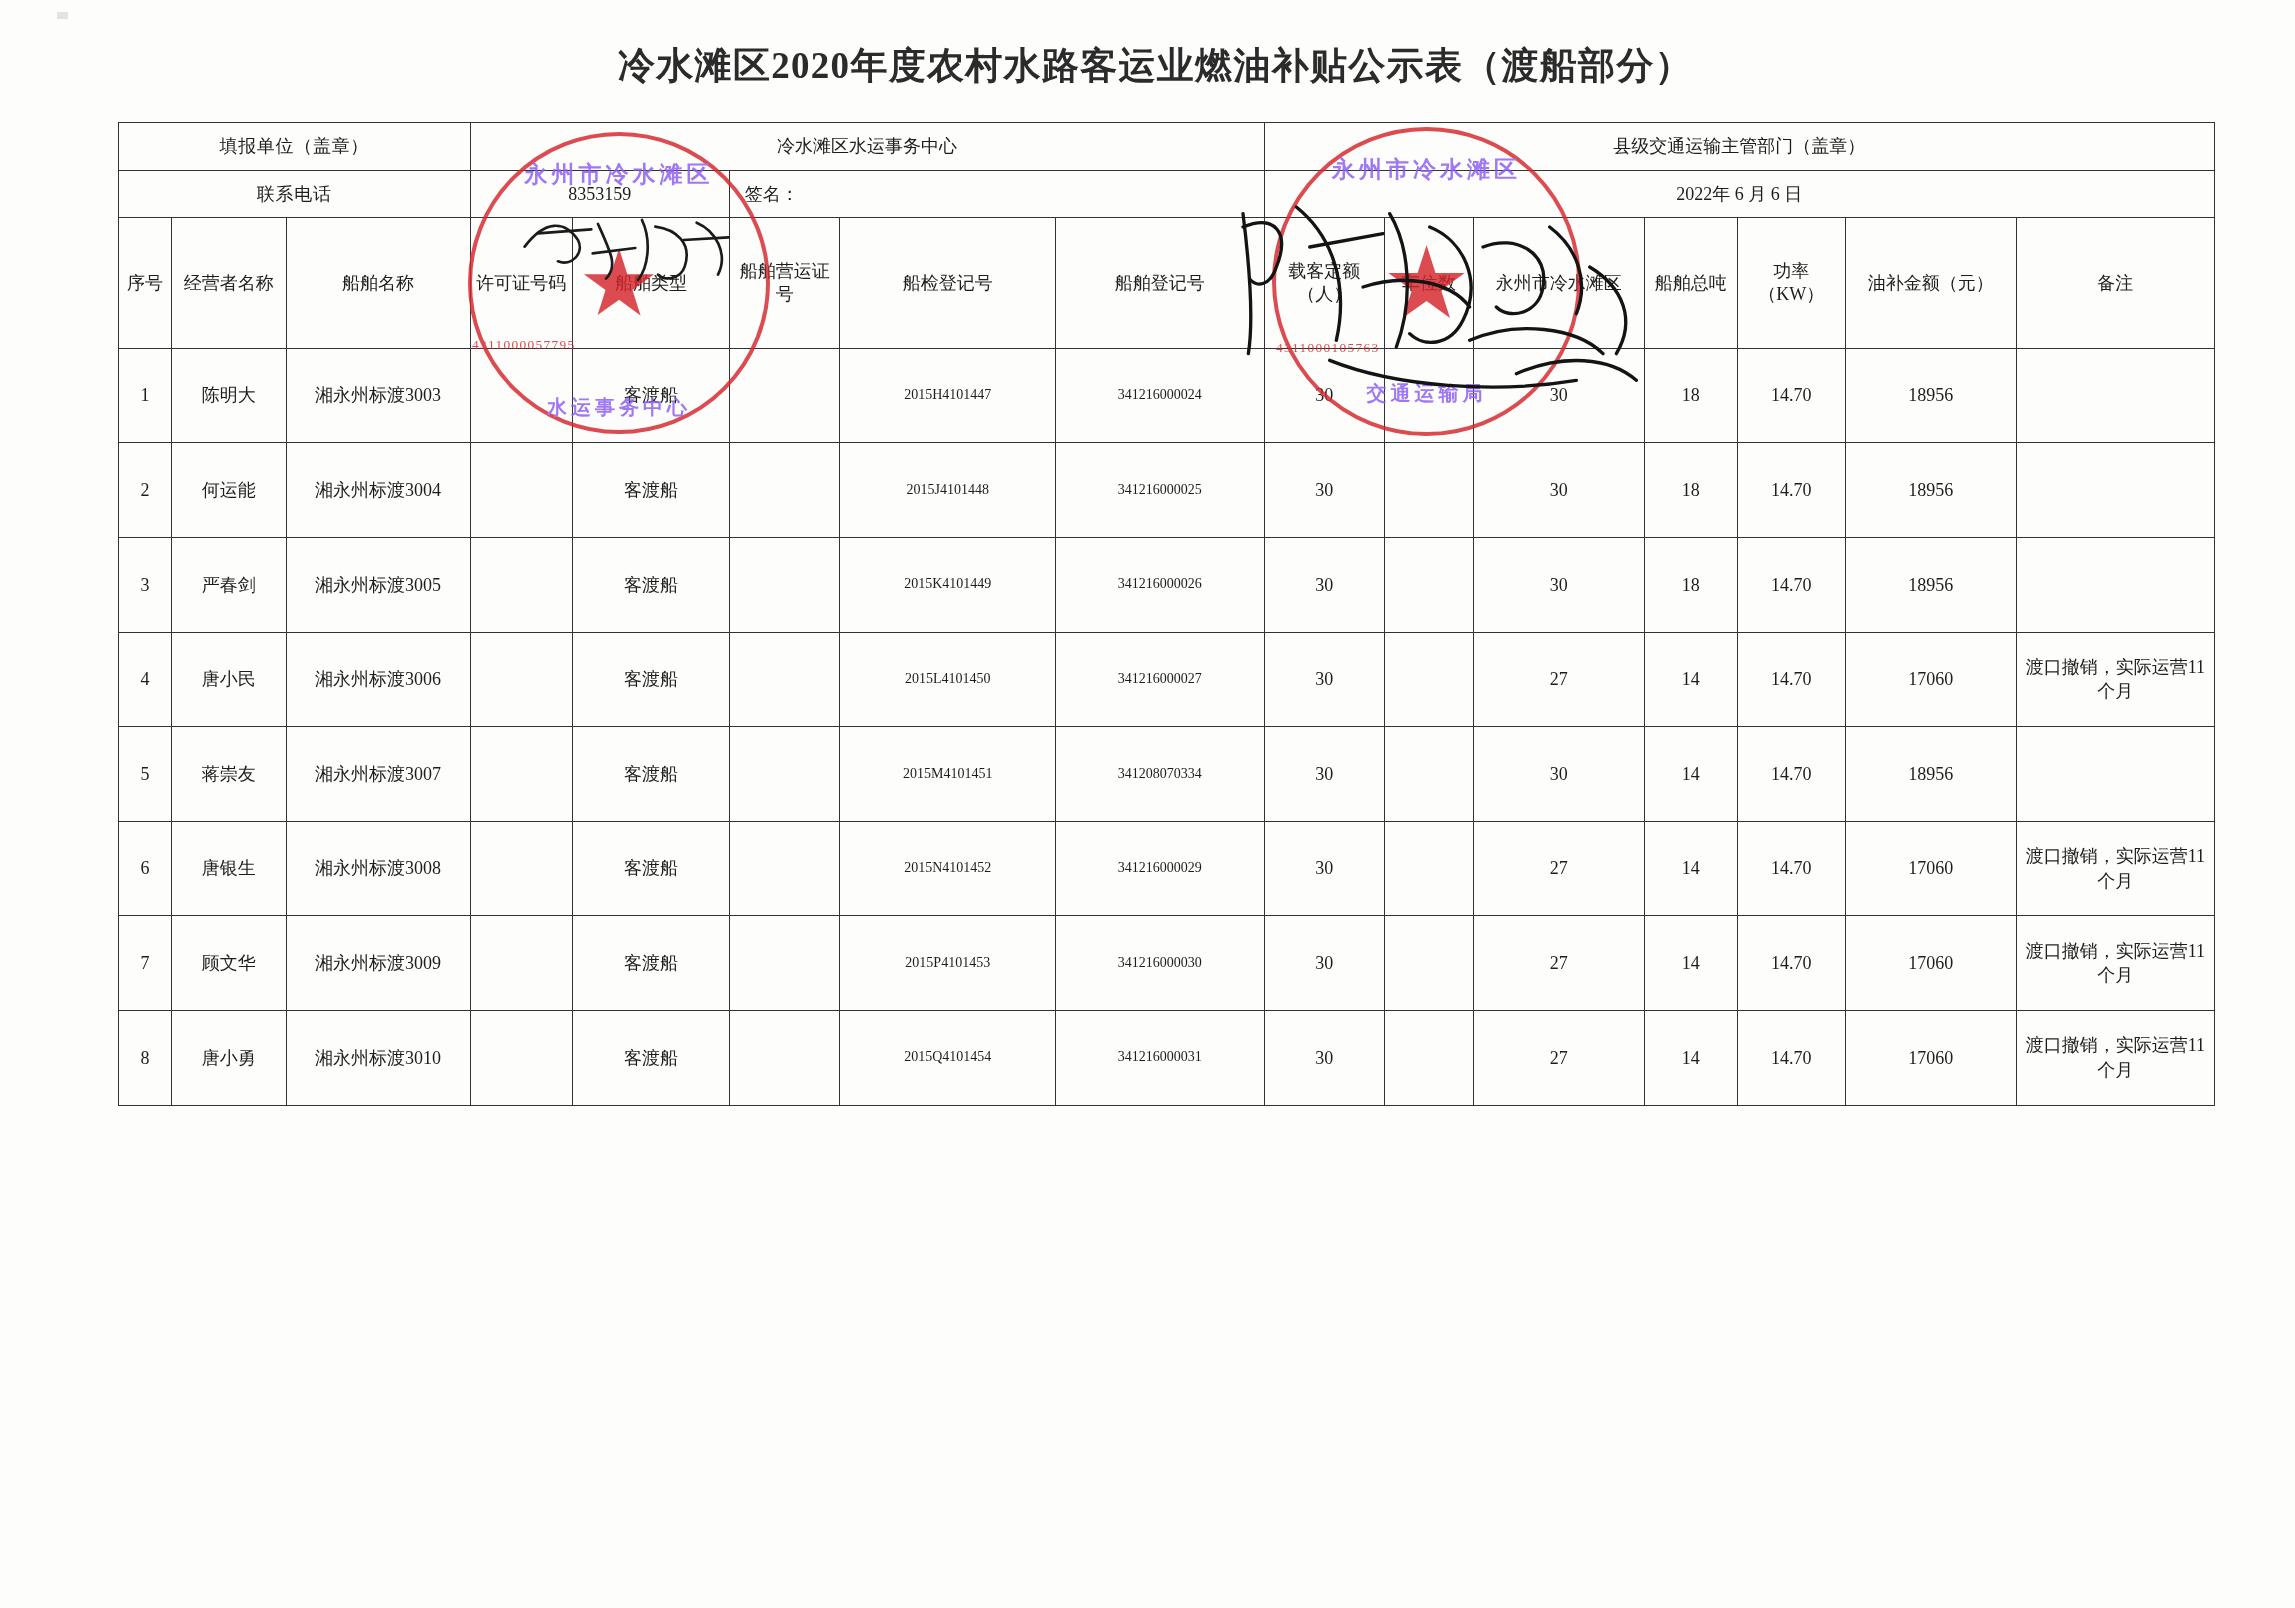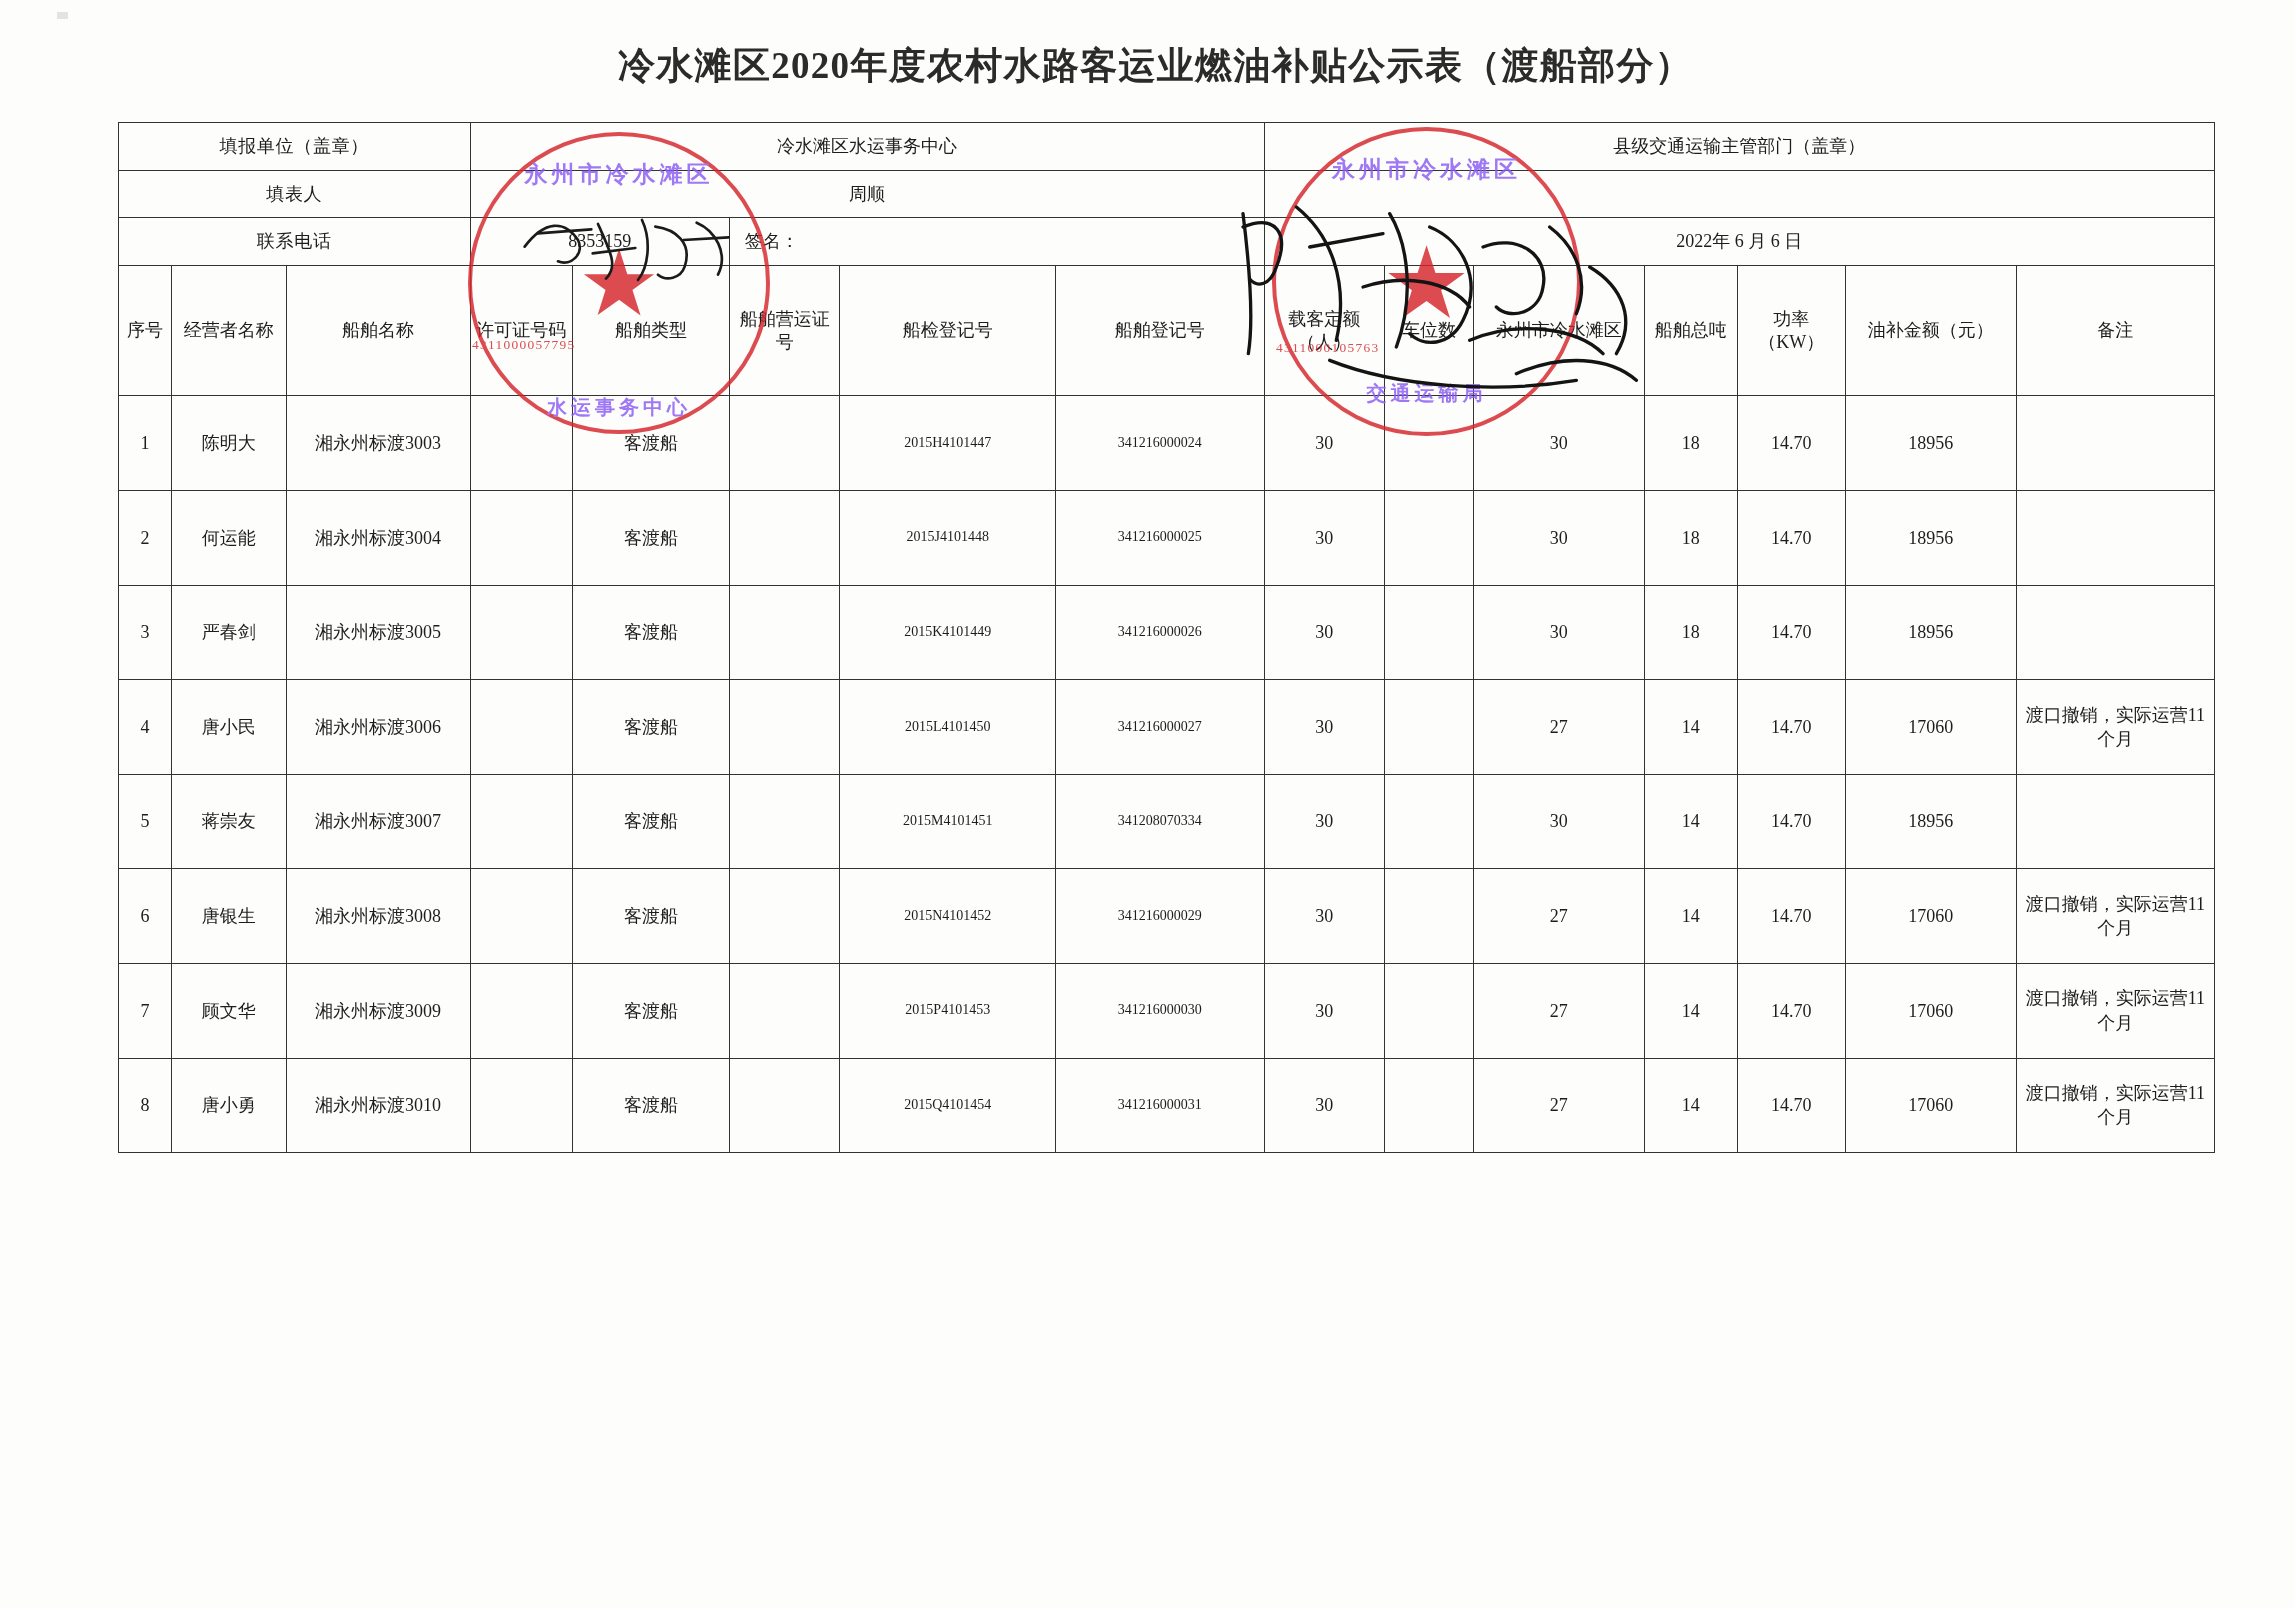--- a/index.html
+++ b/index.html
@@ -167,25 +167,20 @@
       <col style="width:194px">
     </colgroup>
 
     <tbody>
         <tr class="row-head">
       <td colspan="3" class="hdr-label">填报单位（盖章）</td>
       <td colspan="5">冷水滩区水运事务中心</td>
       <td colspan="7">县级交通运输主管部门（盖章）</td>
     </tr>
     <tr class="row-head">
-      <td colspan="3" class="hdr-label">填表人</td>
-      <td colspan="5" class="handwrite">周顺</td>
-      <td colspan="7"></td>
-    </tr>
-    <tr class="row-head">
       <td colspan="3" class="hdr-label">联系电话</td>
       <td colspan="2">8353159</td>
       <td colspan="3" style="text-align:left;padding-left:14.7px;">签名：</td>
       <td colspan="7">2022年  6 月   6 日</td>
     </tr>
 
     <tr class="colhead">
       <td class="two-line">序号</td>
       <td class="two-line">经营者名称</td>
       <td>船舶名称</td>

